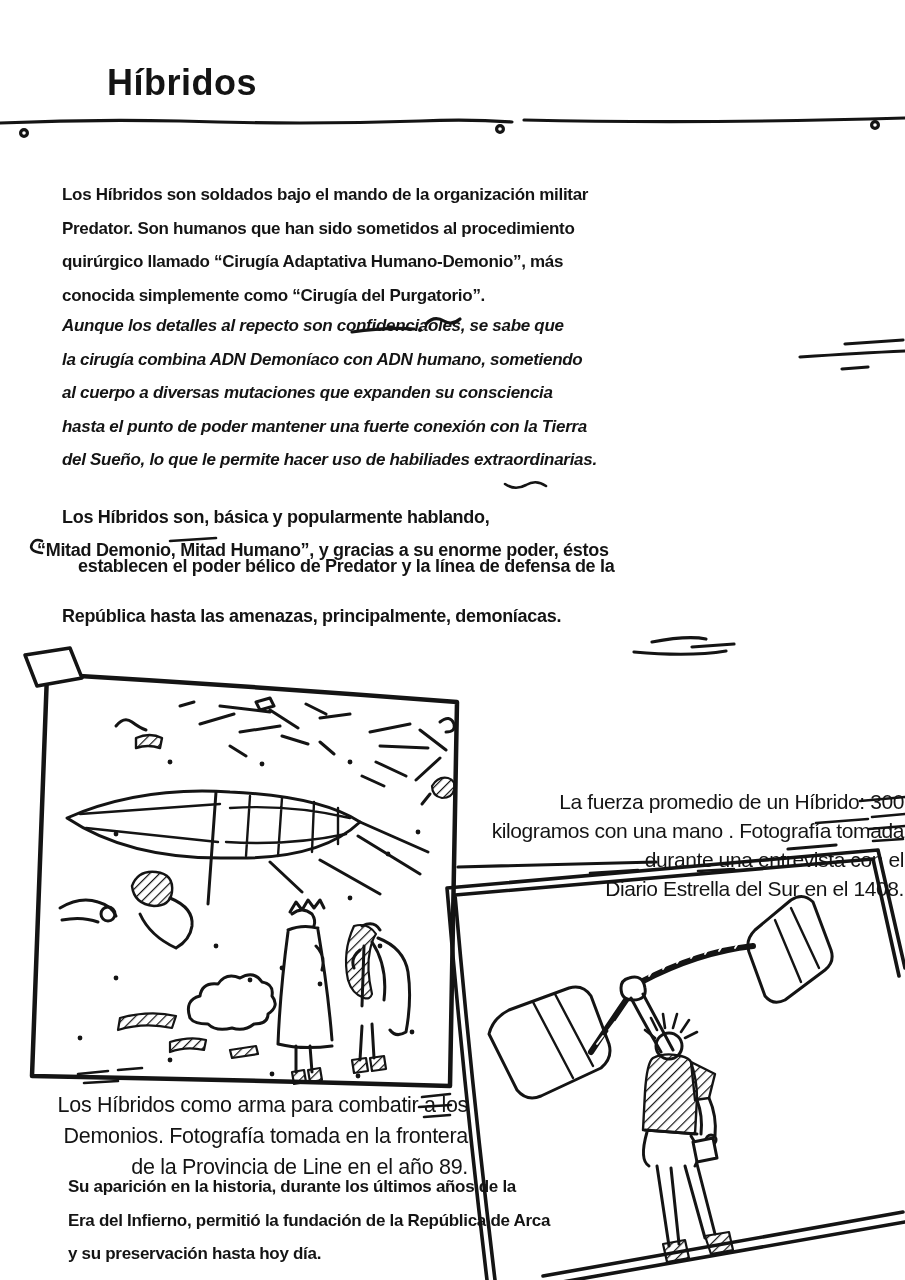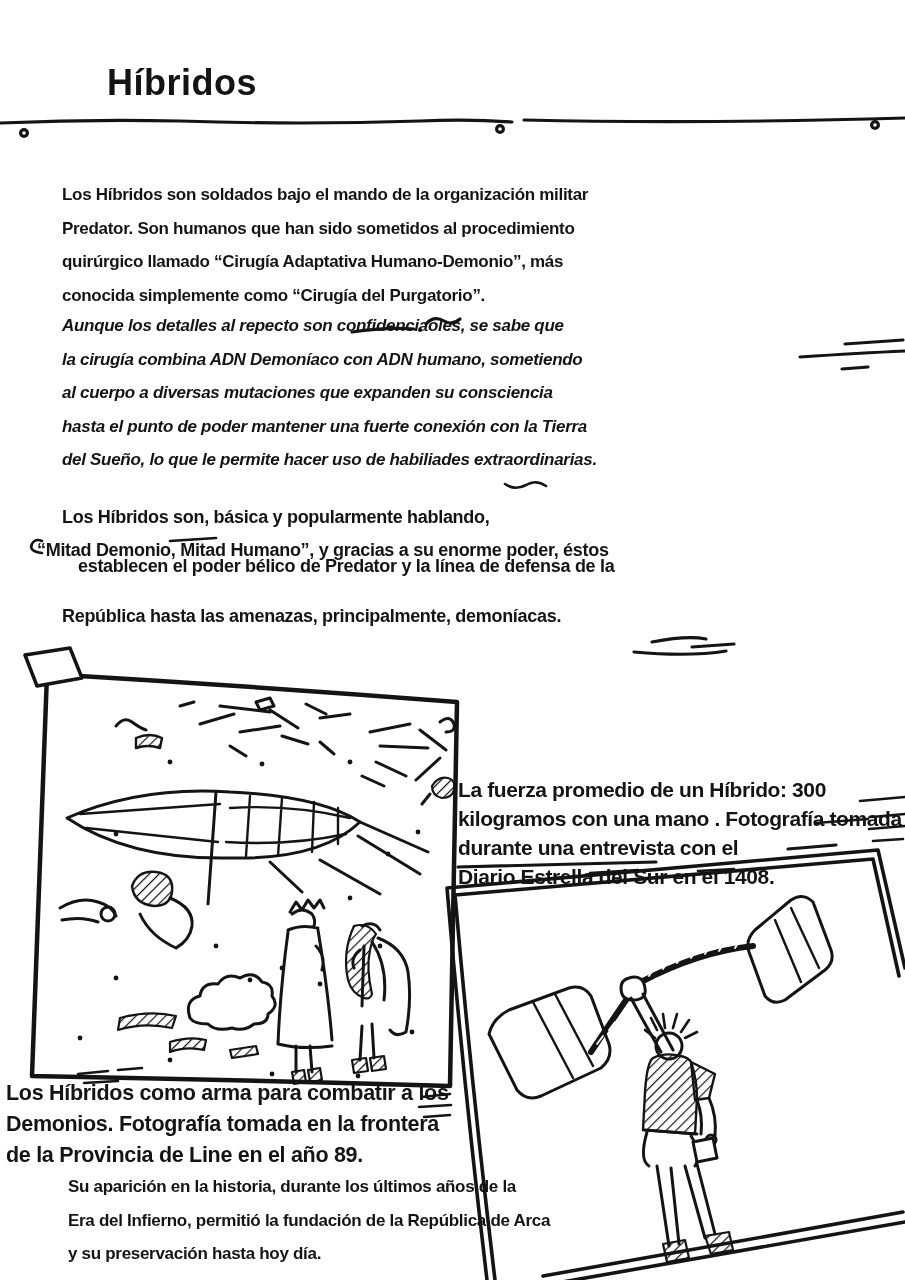--- a/index.html
+++ b/index.html
@@ -15,21 +15,21 @@
   }
   .para{
     font-size:17px;font-weight:bold;line-height:33.5px;
     letter-spacing:-0.3px;white-space:pre;z-index:2;
   }
   .para3-line{
     font-size:18px;font-weight:bold;line-height:33.5px;
     letter-spacing:-0.3px;white-space:pre;z-index:2;position:absolute;
   }
   .caption{
-    font-weight:bold;text-align:left;white-space:pre;z-index:4;
+    font-weight:normal;text-align:right;white-space:pre;z-index:4;margin-top:12px;
   }
   .cap-left{font-size:21.5px;line-height:31px;letter-spacing:-0.3px;}
   .cap-right{font-size:21px;line-height:29px;letter-spacing:-0.4px;}
   svg{display:block;}
   .illus{position:absolute;z-index:1;}
   .overlay{position:absolute;left:0;top:0;z-index:3;pointer-events:none;}
 </style>
 </head>
 <body>
 
@@ -120,21 +120,21 @@
       <circle cx="150" cy="414" r="2.4"></circle>
         <circle cx="252" cy="428" r="2.4"></circle>
         <circle cx="338" cy="430" r="2.4"></circle>
       <circle cx="392" cy="386" r="2.4"></circle>
         <circle cx="60" cy="392" r="2.4"></circle>
         <circle cx="196" cy="300" r="2.4"></circle>
     </g>
   </g>
 </svg>
 
-<div class="abs caption cap-left" style="left:6px;top:1078px;width:452px;">Los Híbridos como arma para combatir a los
+<div class="abs caption cap-left" style="left:16px;top:1078px;width:452px;">Los Híbridos como arma para combatir a los
 Demonios. Fotografía tomada en la frontera
 de la Provincia de Line en el año 89.</div>
 
 <div class="abs caption cap-right" style="left:458px;top:775px;width:446px;">La fuerza promedio de un Híbrido: 300
 kilogramos con una mano . Fotografía tomada
 durante una entrevista con el
 Diario Estrella del Sur en el 1408.</div>
 
 <svg class="illus" style="left:433px;top:848px;" width="472" height="432" viewBox="0 0 472 432">
   <defs>

